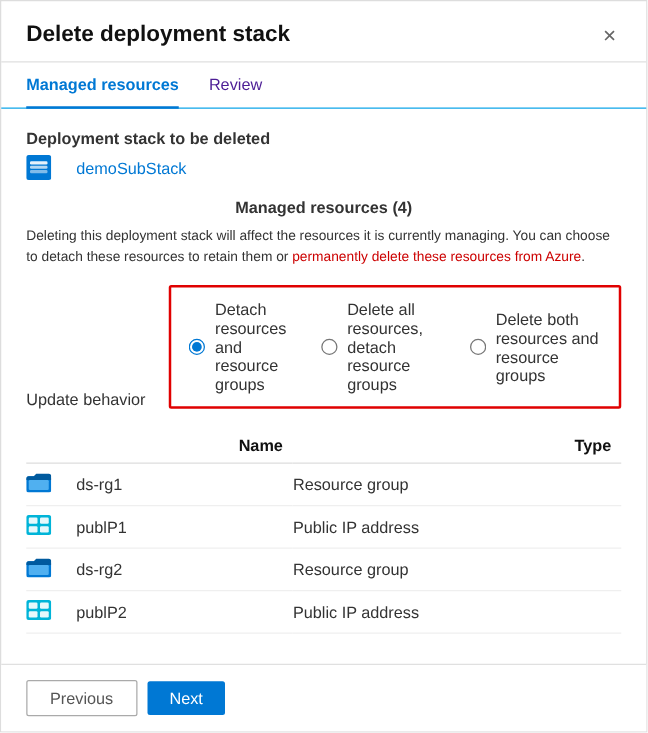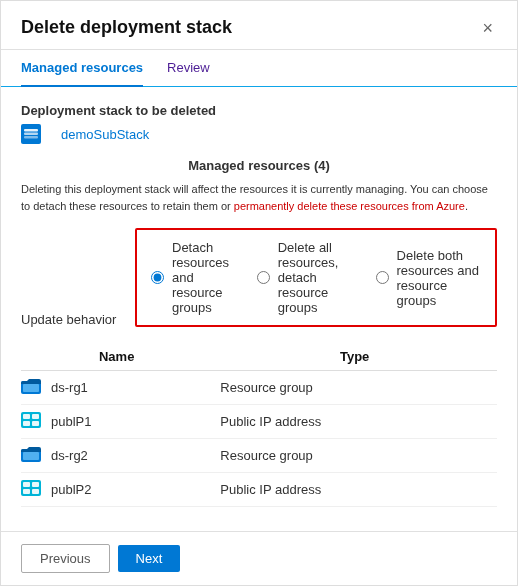--- a/index.html
+++ b/index.html
@@ -140,38 +140,38 @@
       width: 15px;
       height: 15px;
       cursor: pointer;
     }
     .resources-table {
       width: 100%;
       border-collapse: collapse;
       margin-top: 4px;
     }
     .resources-table th {
-      text-align: center;
+      text-align: right;
       font-weight: 700;
       font-size: 13px;
       padding: 6px 8px 6px 0;
       border-bottom: 1px solid #ddd;
       color: #111;
     }
     .resources-table td {
       padding: 7px 8px 7px 0;
       font-size: 13px;
       border-bottom: 1px solid #efefef;
       color: #333;
       vertical-align: middle;
     }
     .resource-name-cell {
       display: flex;
       align-items: center;
-      gap: 10px;
+      gap: 20px;
     }
     .dialog-footer {
       display: flex;
       align-items: center;
       padding: 12px 20px;
       border-top: 1px solid #e0e0e0;
       gap: 8px;
       background: #fff;
     }
     .btn-prev {

